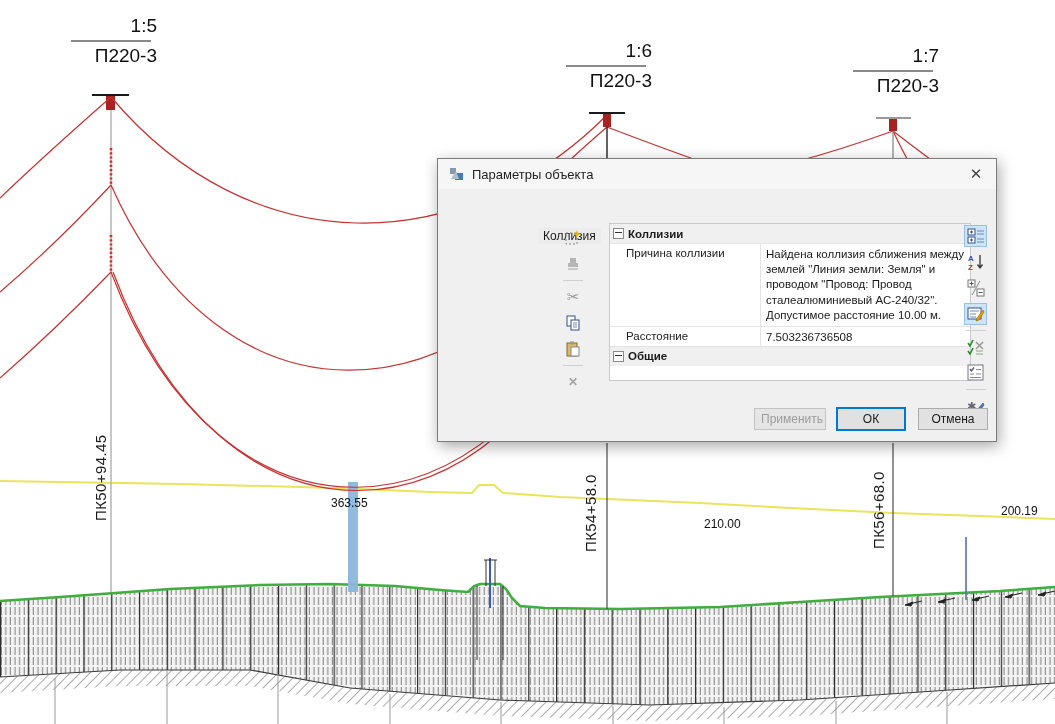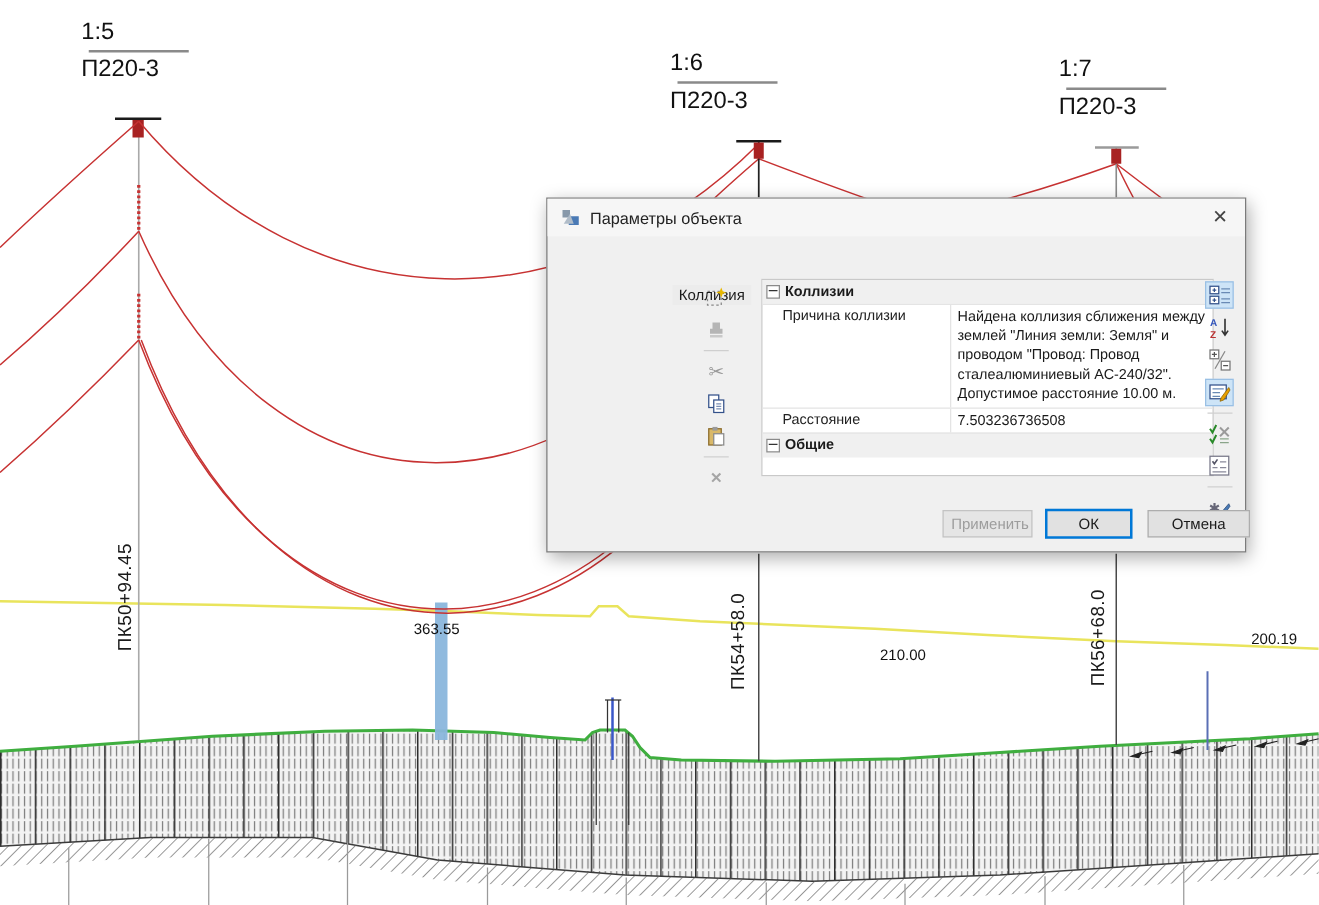--- a/index.html
+++ b/index.html
@@ -1,20 +1,20 @@
 <!DOCTYPE html>
 <html><head>
 <meta charset="utf-8">
 <style>
   html,body{margin:0;padding:0;}
   body{width:1055px;height:724px;position:relative;overflow:hidden;background:#fff;
        font-family:"Liberation Sans", sans-serif;}
   
   #cad{position:absolute;left:0;top:0;z-index:1;}
-  .tlabel{position:absolute;z-index:2;width:92px;text-align:left;font-size:19px;color:#111;}
+  .tlabel{position:absolute;z-index:2;width:92px;text-align:right;font-size:19px;color:#111;}
   .tlabel .bar{border-top:2px solid #8a8a8a;margin:3px 6px;}
   .vlabel{position:absolute;z-index:2;transform:rotate(-90deg);transform-origin:0 0;
           font-size:15px;color:#1a1a1a;white-space:nowrap;letter-spacing:.4px;}
   .dist{position:absolute;z-index:2;font-size:12px;color:#111;white-space:nowrap;}
   
   #dlg{position:absolute;left:437px;top:158px;width:558px;height:282px;z-index:10;
        background:#f0f0f0;border:1px solid #7b7b7b;box-shadow:2px 4px 14px rgba(0,0,0,.35);
        font-size:12px;color:#1a1a1a;}
   #dlg .titlebar{position:absolute;left:0;top:0;right:0;height:30px;background:#f6f6f6;}
   #dlg .title{position:absolute;left:34px;top:8px;font-size:13px;color:#222;}
@@ -43,21 +43,21 @@
   .val{flex:1;border-left:1px solid #e4e4e4;padding:3px 5px;line-height:1.32;}
   .rtools{position:absolute;left:524px;top:64px;width:27px;display:flex;flex-direction:column;align-items:center;}
   .rtools .ic{width:23px;height:22px;margin:2px 0;display:flex;align-items:center;justify-content:center;
               box-sizing:border-box;}
   .rtools .hl{background:#cde4f7;border:1px solid #9ac0e4;}
   .btn{position:absolute;height:22px;background:#e1e1e1;border:1px solid #adadad;font-size:12px;
        font-family:"Liberation Sans",sans-serif;color:#1a1a1a;}
   .btn[disabled]{color:#9d9d9d;border-color:#c3c3c3;background:#e5e5e5;}
   #btnApply{left:316px;top:249px;width:72px;}
   #btnOk{left:398px;top:248px;width:70px;height:24px;border:2px solid #0078d7;}
-  #btnCancel{left:480px;top:249px;width:82px;}
+  #btnCancel{left:480px;top:249px;width:70px;}
 </style>
 </head>
 <body>
 
 <svg id="cad" width="1055" height="724" viewBox="0 0 1055 724">
   <defs>
     <pattern id="vstripe" width="4.6" height="10" patternUnits="userSpaceOnUse">
       <rect width="4.6" height="10" fill="#f3f3f3"></rect>
       <line x1="1.2" y1="0" x2="1.2" y2="10" stroke="#7d7d7d" stroke-width="1" stroke-dasharray="5 2"></line>
     </pattern>
@@ -159,21 +159,21 @@
     <line x1="876" y1="118" x2="911" y2="118" stroke="#9a9a9a" stroke-width="2"></line>
     <rect x="889" y="119" width="8" height="12" fill="#a82222"></rect>
   </g>
 </svg>
 
 <div class="tlabel" style="left:65px;top:15px;">
   <div>1:5</div>
   <div class="bar"></div>
   <div>П220-3</div>
 </div>
-<div class="tlabel" style="left:536px;top:40px;">
+<div class="tlabel" style="left:560px;top:40px;">
   <div>1:6</div>
   <div class="bar"></div>
   <div>П220-3</div>
 </div>
 <div class="tlabel" style="left:847px;top:45px;">
   <div>1:7</div>
   <div class="bar"></div>
   <div>П220-3</div>
 </div>
 

